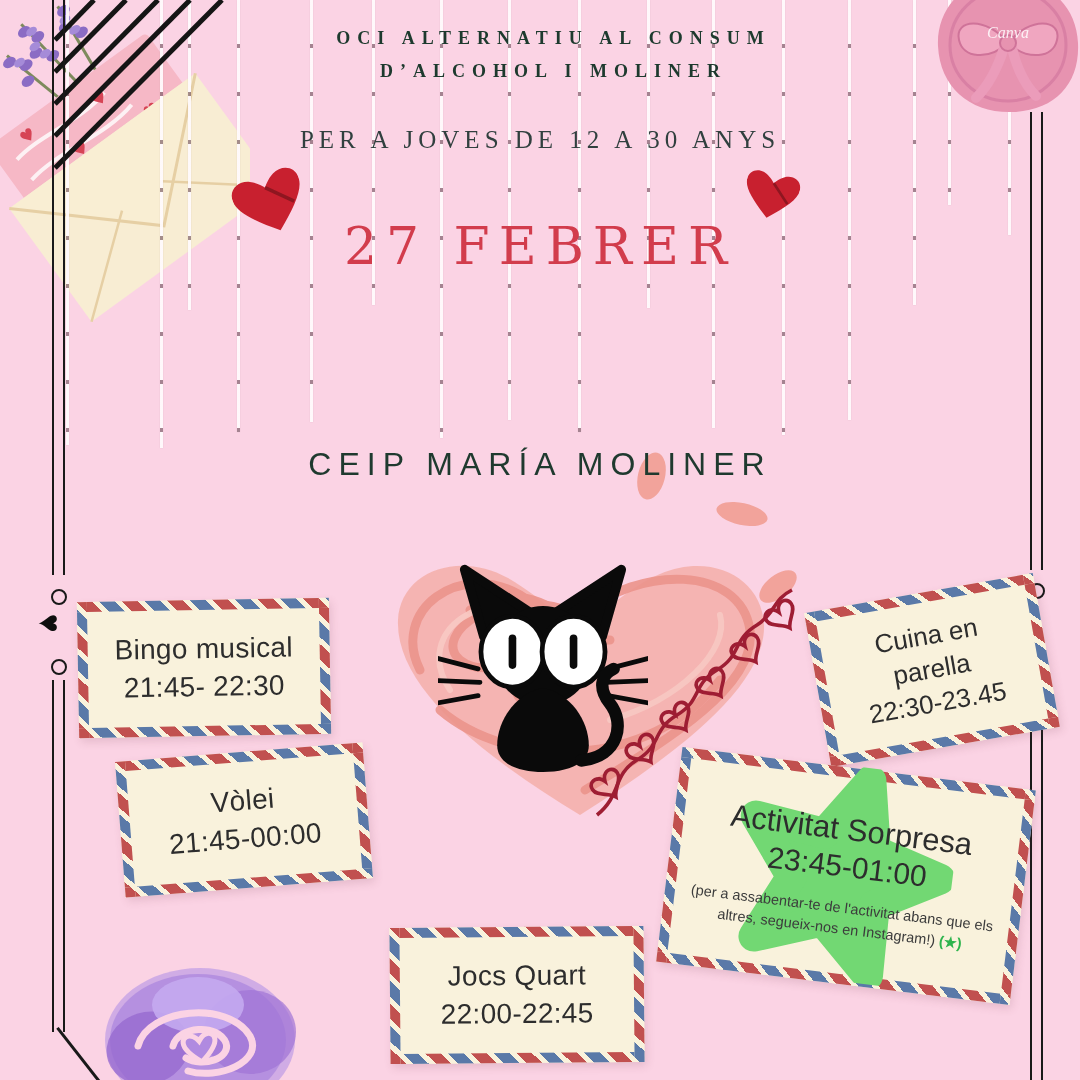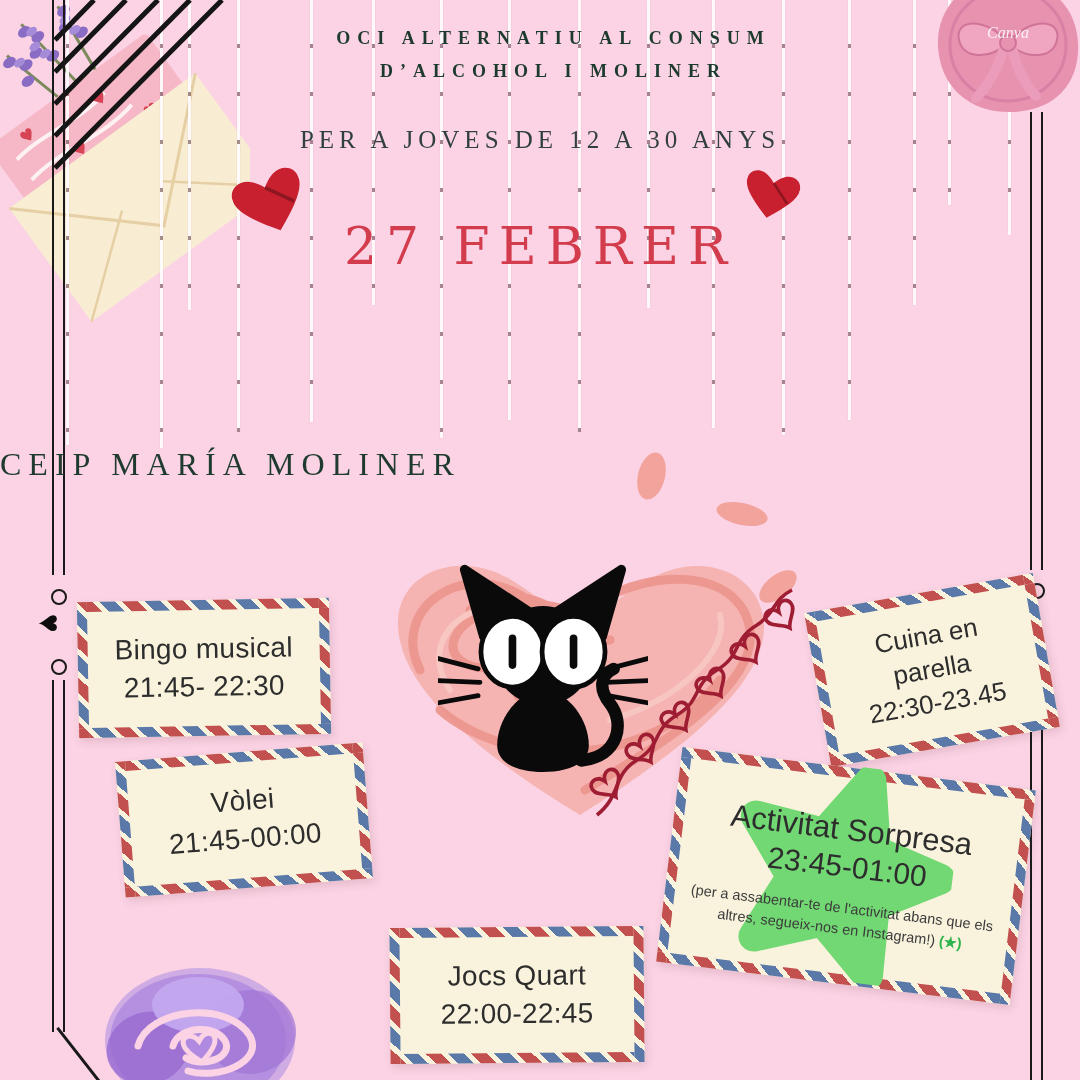--- a/index.html
+++ b/index.html
@@ -29,22 +29,22 @@
     font-size:18px;letter-spacing:7px;line-height:33px;padding-left:27px;}
   .audience{position:absolute;left:0;right:0;top:126px;text-align:center;z-index:4;
     color:#31403f;font-family:"Liberation Serif",serif;font-weight:400;
     font-size:25px;letter-spacing:5px;}
   .event-date{position:absolute;left:0;right:0;top:208px;text-align:center;z-index:4;
     color:#d23c4c;font-family:"DejaVu Serif",serif;font-size:52px;letter-spacing:9px;margin-top:8px;}
   .event-title{position:absolute;left:0;right:0;top:282px;text-align:center;z-index:4;
     color:#bf3b2a;font-family:"DejaVu Serif",serif;font-weight:bold;
     font-size:92px;letter-spacing:1px;line-height:1.1;
     text-shadow:2px 2px 0 rgba(255,236,236,.28);}
-  .venue{position:absolute;left:0;right:0;top:446px;z-index:4;
-    color:#1f3a2f;font-family:Liberation Serif, serif;font-size:32px;letter-spacing:7px;}
+  .venue{position:absolute;left:0;right:0;top:446px;text-align:center;z-index:4;
+    color:#1f3a2f;font-family:Liberation Sans, sans-serif;font-size:32px;letter-spacing:7px;}
   
   .card{
     position:absolute;z-index:5;background:#f9f2dc;
     border:10px solid transparent;
     border-image:repeating-linear-gradient(45deg,
       #c1504f 0 11px,#f9f2dc 11px 16px,#5a79a8 16px 27px,#f9f2dc 27px 32px) 10;
     display:flex;flex-direction:column;align-items:center;justify-content:center;
     box-shadow:2px 4px 9px rgba(120,60,80,.16);
     color:#2d2d2d;text-align:center;
   }

